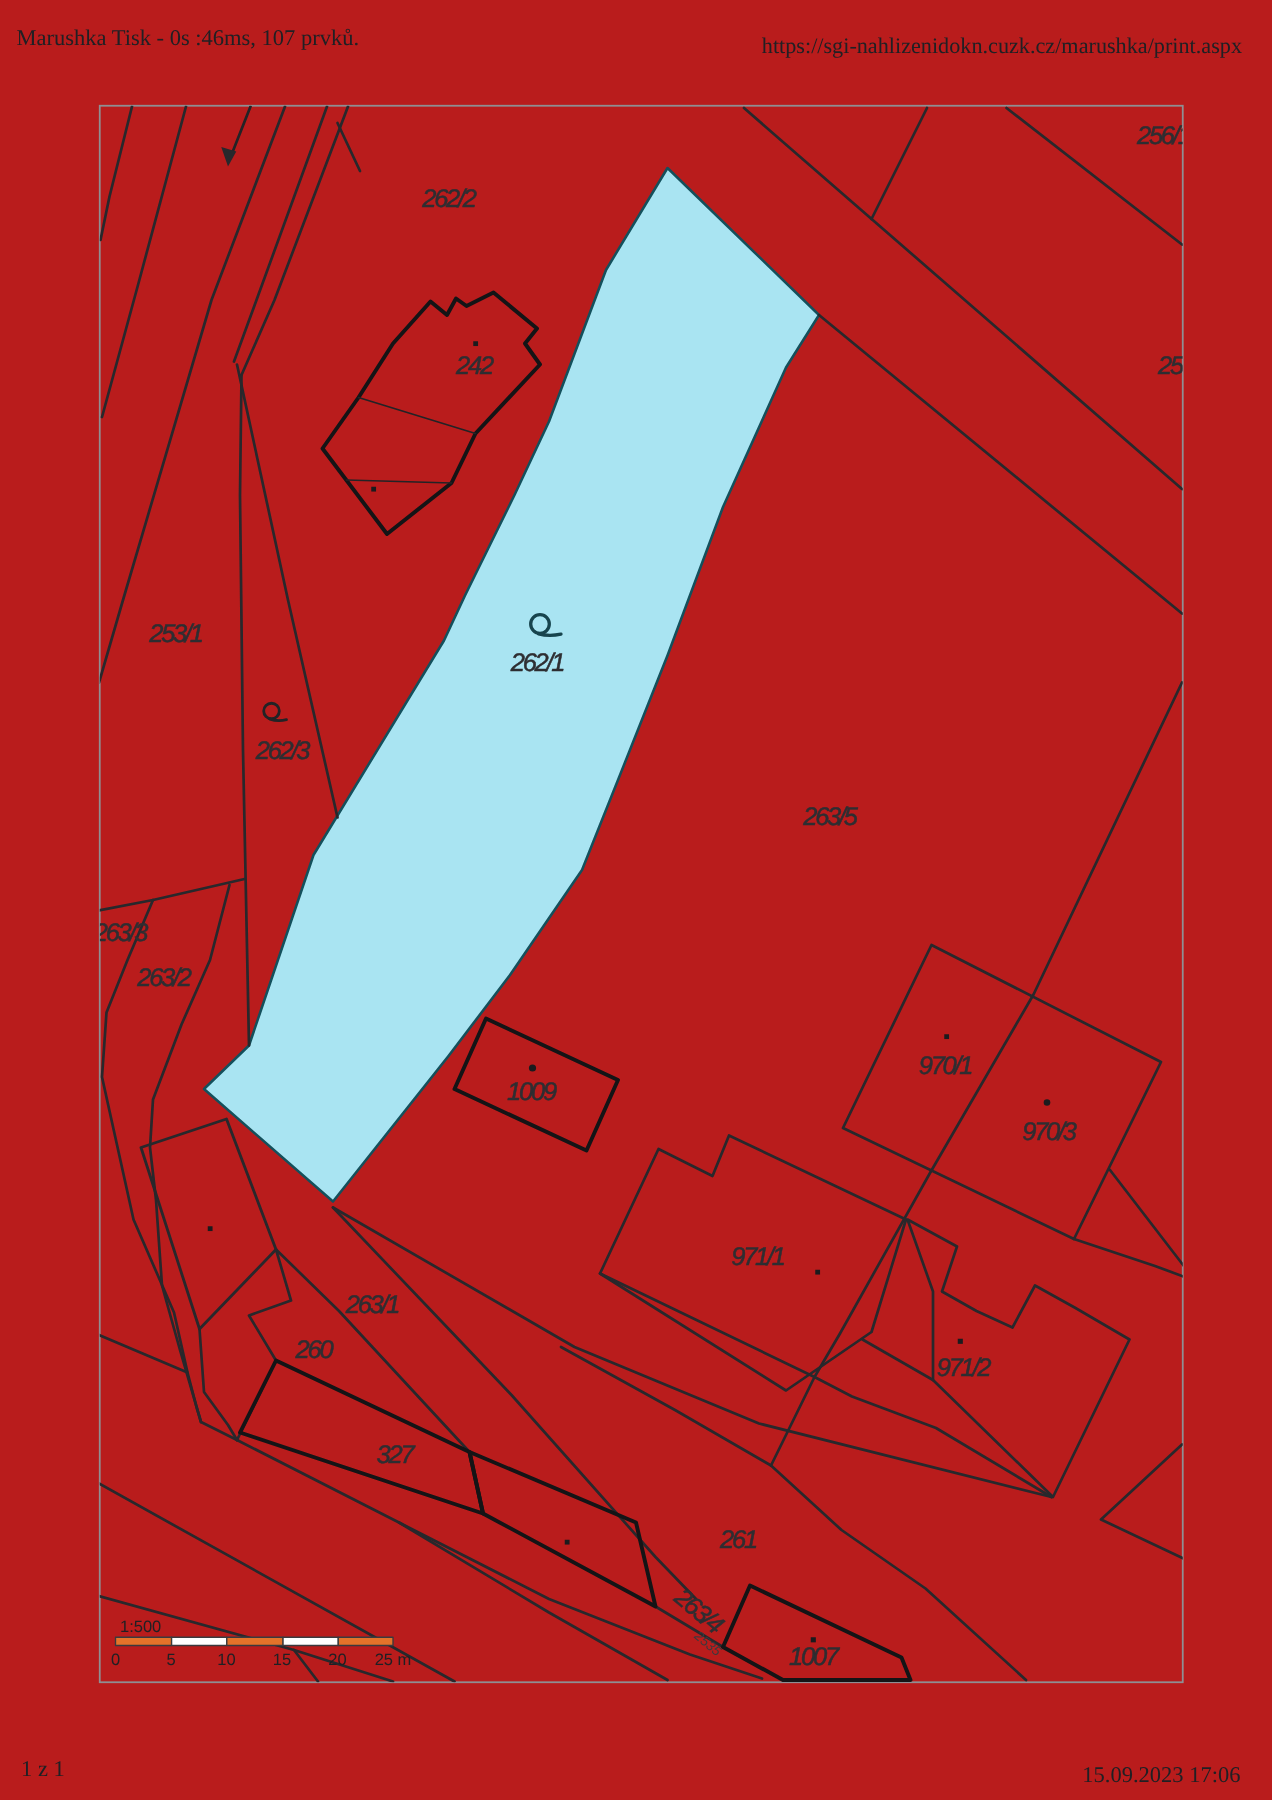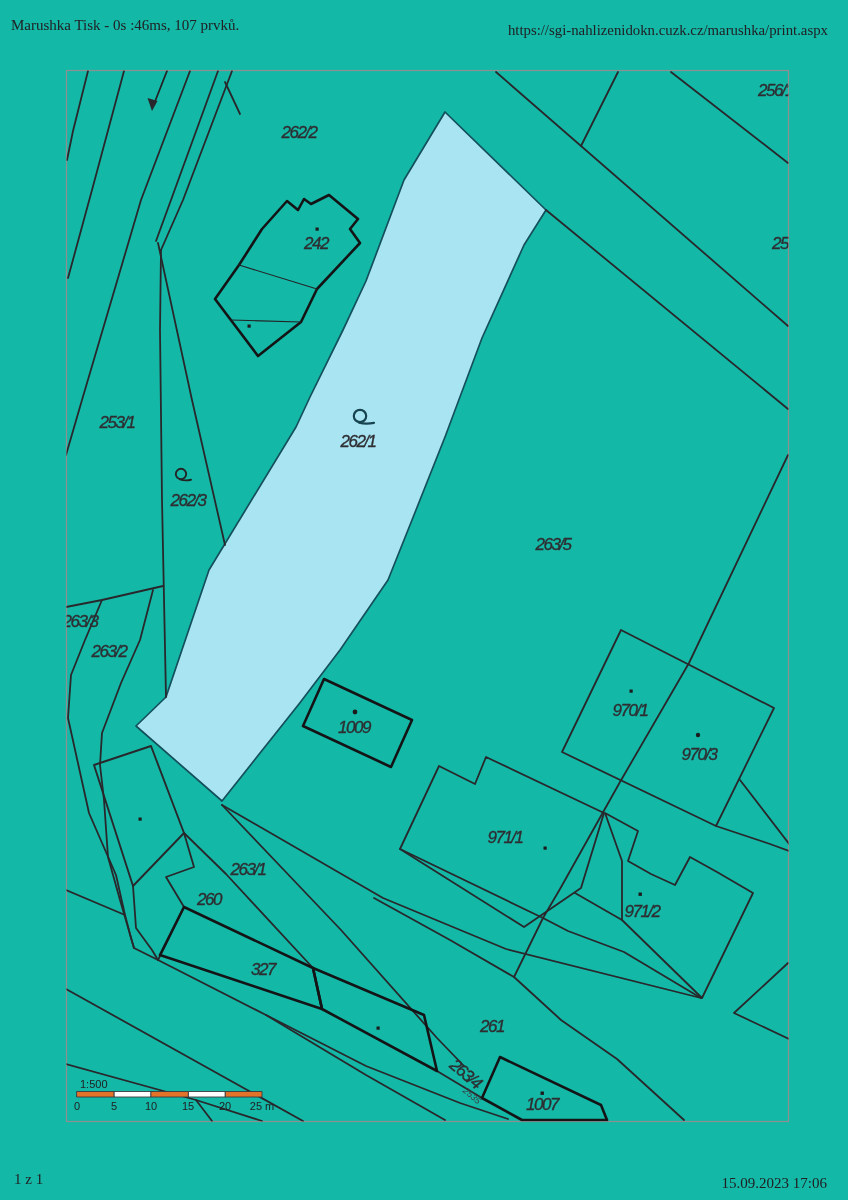--- a/index.html
+++ b/index.html
@@ -1,16 +1,16 @@
 <!DOCTYPE html>
 <html><head>
 <meta charset="utf-8">
 <style>
   html,body{margin:0;padding:0;background:#ffffff;}
-  #page{position:relative;width:848px;height:1200px;background:#14b8a6;overflow:hidden;
+  #page{position:relative;width:848px;height:1200px;background:#b91c1c;overflow:hidden;
         font-family:"Liberation Sans",sans-serif;}
   svg{position:absolute;left:0;top:0;}
   .lbl{font:italic 17px "Liberation Sans",sans-serif;fill:#2e2e32;letter-spacing:-1.5px;stroke:#2e2e32;stroke-width:0.35px;}
   .hdr{font:15px "Liberation Serif",serif;fill:#202024;}
 </style>
 </head>
 <body>
 <div id="page">
 <svg width="848" height="1200" viewBox="0 0 848 1200" style="filter:blur(0.4px)">
 <defs>

